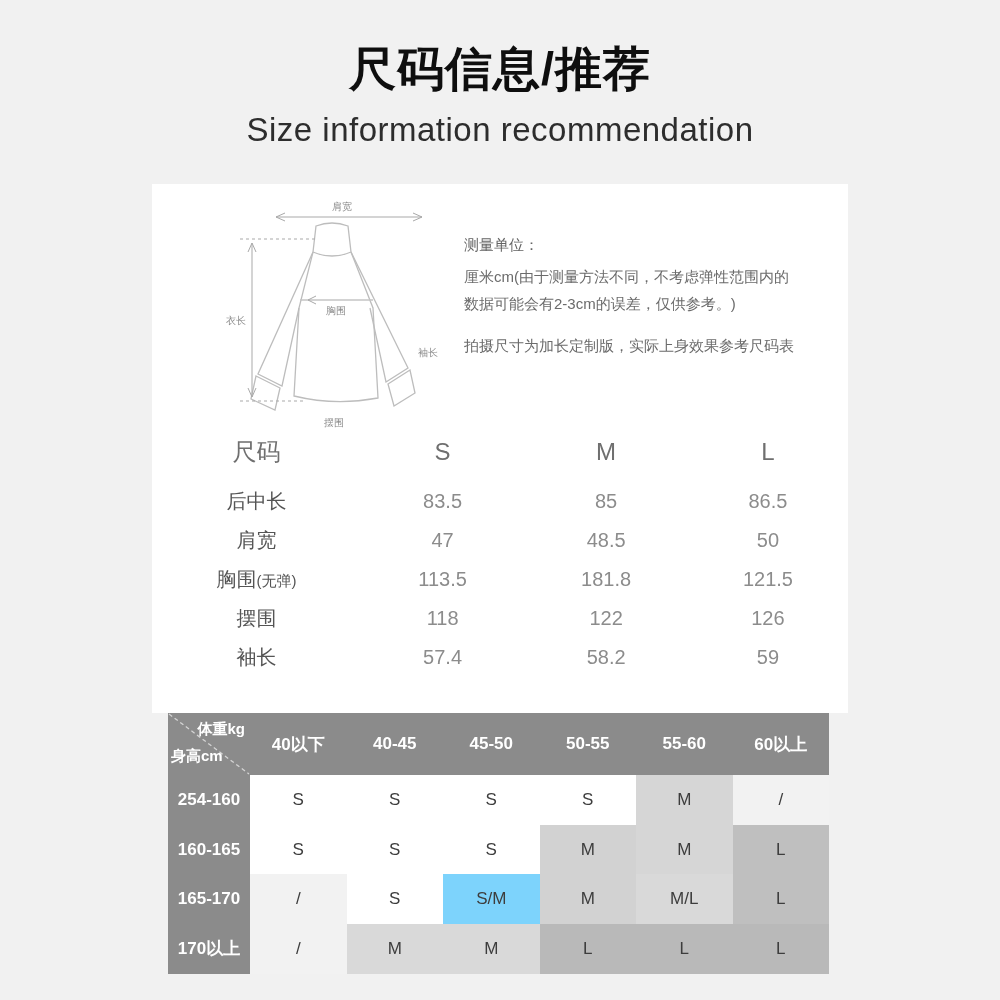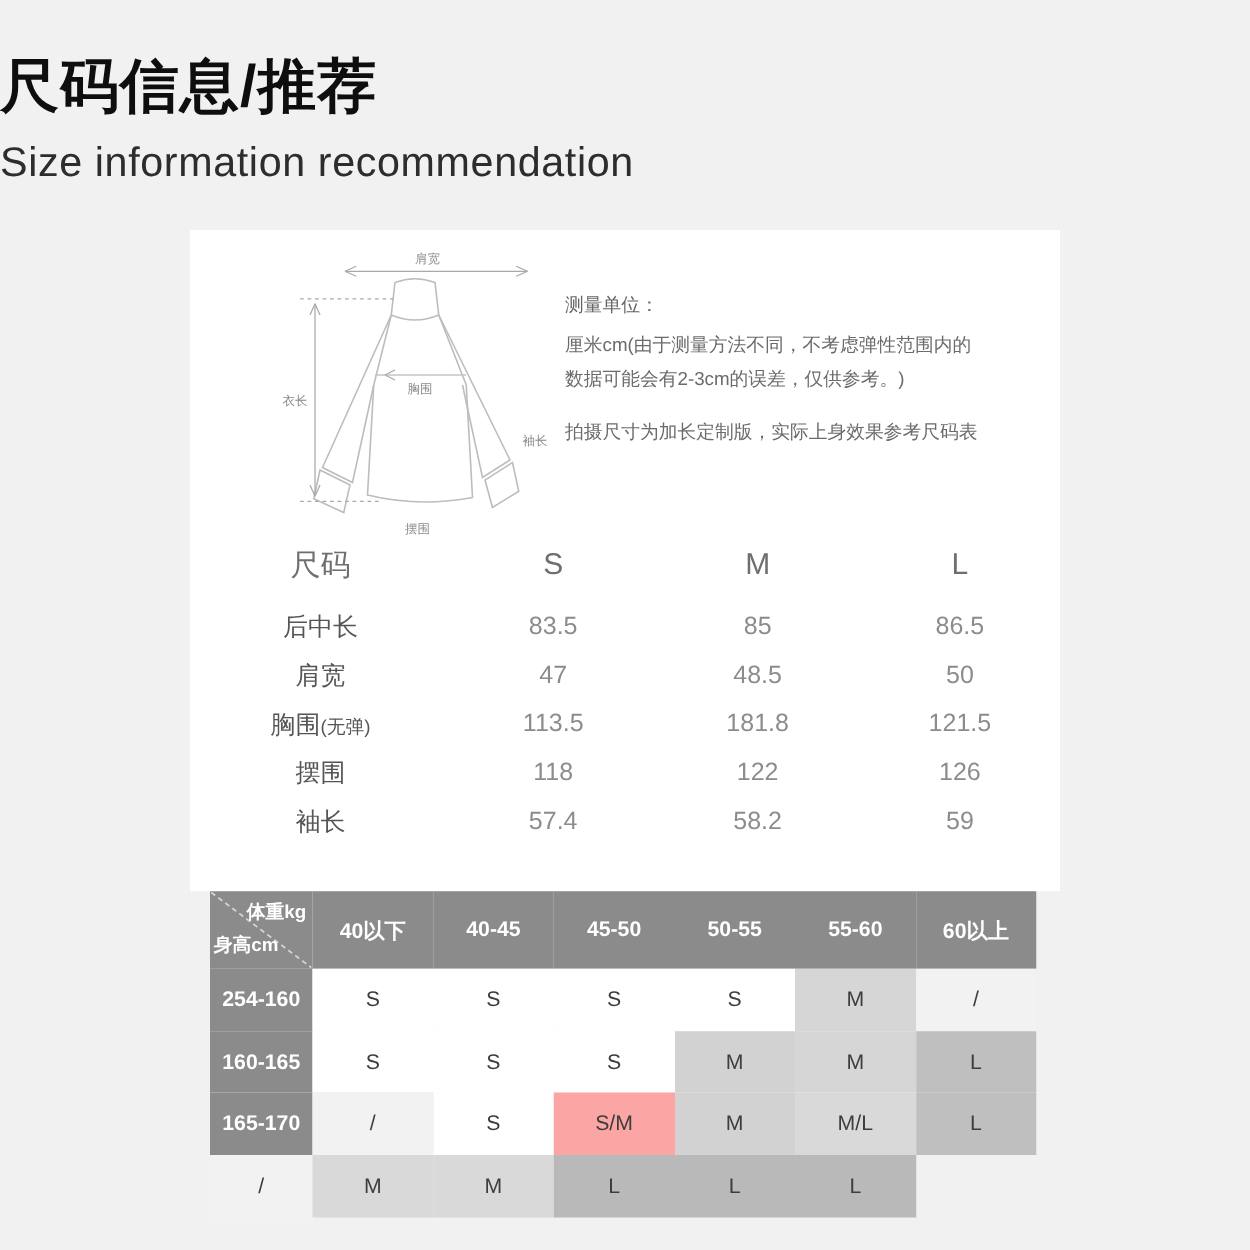--- a/index.html
+++ b/index.html
@@ -3,27 +3,27 @@
 <meta charset="utf-8">
 <style>
   html,body{margin:0;padding:0;}
   body{
     width:1000px;height:1000px;position:relative;
     background:#f1f1f1;
     font-family:"Liberation Sans","DejaVu Sans",sans-serif;
     overflow:hidden;
   }
   
-  .hdr{position:absolute;top:38px;left:0;width:1000px;}
+  .hdr{position:absolute;top:38px;left:0;width:1000px;text-align:center;}
   .title{font-size:47px;font-weight:bold;color:#0e0e0e;margin:0;letter-spacing:1px;}
   .subtitle{font-size:33px;color:#2d2d2d;margin:10px 0 0 0;letter-spacing:0.5px;}
   
   .card{position:absolute;left:152px;top:184px;width:696px;height:529px;background:#ffffff;}
   .diagram{position:absolute;left:58px;top:12px;width:250px;height:240px;}
-  .notes{position:absolute;left:300px;top:52px;width:360px;color:#6b6b6b;font-size:15px;line-height:1.25;}
+  .notes{position:absolute;left:312px;top:52px;width:360px;color:#6b6b6b;font-size:15px;line-height:1.25;}
   .notes p{margin:0;}
   .note-h{margin-bottom:13px !important;color:#646464;}
   .note-line1{margin-bottom:8px !important;}
   .note-line2{margin-bottom:24px !important;}
   
   .size-table{position:absolute;left:0;top:252px;width:696px;}
   .st-hrow,.st-row{display:grid;grid-template-columns:30% 23.5% 23.5% 23%;align-items:center;}
   .st-hrow{margin-bottom:14px;}
   .st-row{height:39px;}
   .st-cell{text-align:center;}
@@ -167,23 +167,24 @@
     <div class="mx-cell mx-head">160-165</div>
     <div class="mx-cell mx-data" style="background: rgb(255, 255, 255);">S</div>
     <div class="mx-cell mx-data" style="background: rgb(255, 255, 255);">S</div>
     <div class="mx-cell mx-data" style="background: rgb(255, 255, 255);">S</div>
     <div class="mx-cell mx-data" style="background: rgb(210, 210, 210);">M</div>
     <div class="mx-cell mx-data" style="background: rgb(214, 214, 214);">M</div>
     <div class="mx-cell mx-data" style="background: rgb(191, 191, 191);">L</div>
     <div class="mx-cell mx-head">165-170</div>
     <div class="mx-cell mx-data" style="background: rgb(242, 242, 242);">/</div>
     <div class="mx-cell mx-data" style="background: rgb(255, 255, 255);">S</div>
-    <div class="mx-cell mx-data" style="background: #fca5a5;">S/M</div>
+    <div class="mx-cell mx-data" style="background: #7dd3fc;">S/M</div>
     <div class="mx-cell mx-data" style="background: rgb(210, 210, 210);">M</div>
     <div class="mx-cell mx-data" style="background: rgb(217, 217, 217);">M/L</div>
     <div class="mx-cell mx-data" style="background: rgb(191, 191, 191);">L</div>
+    <div class="mx-cell mx-head">170以上</div>
     <div class="mx-cell mx-data" style="background: rgb(242, 242, 242);">/</div>
     <div class="mx-cell mx-data" style="background: rgb(217, 217, 217);">M</div>
     <div class="mx-cell mx-data" style="background: rgb(217, 217, 217);">M</div>
     <div class="mx-cell mx-data" style="background: rgb(185, 185, 185);">L</div>
     <div class="mx-cell mx-data" style="background: rgb(185, 185, 185);">L</div>
     <div class="mx-cell mx-data" style="background: rgb(185, 185, 185);">L</div>
   </div>
 
 </body></html>

